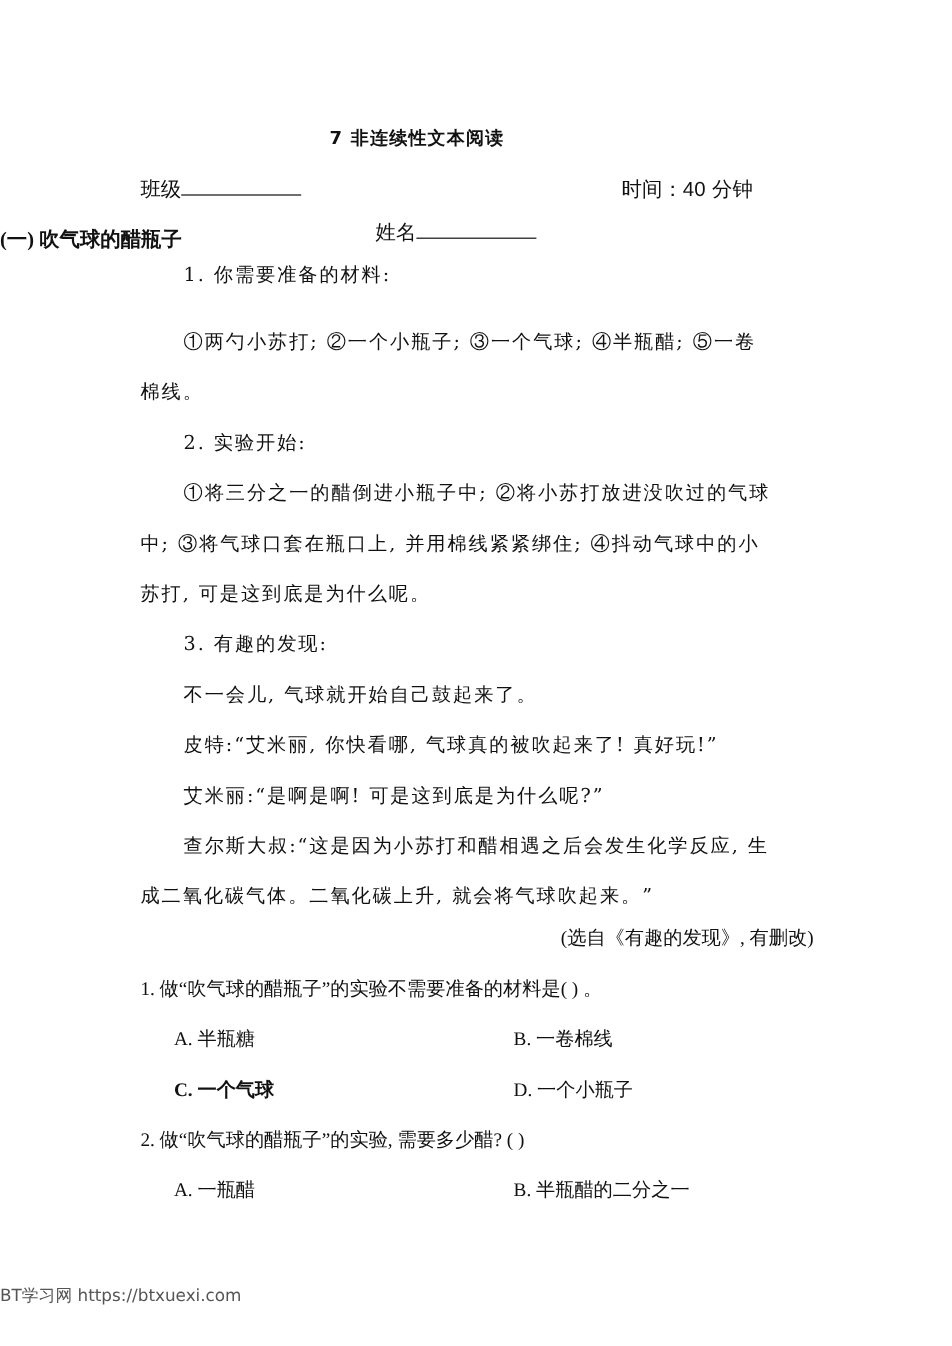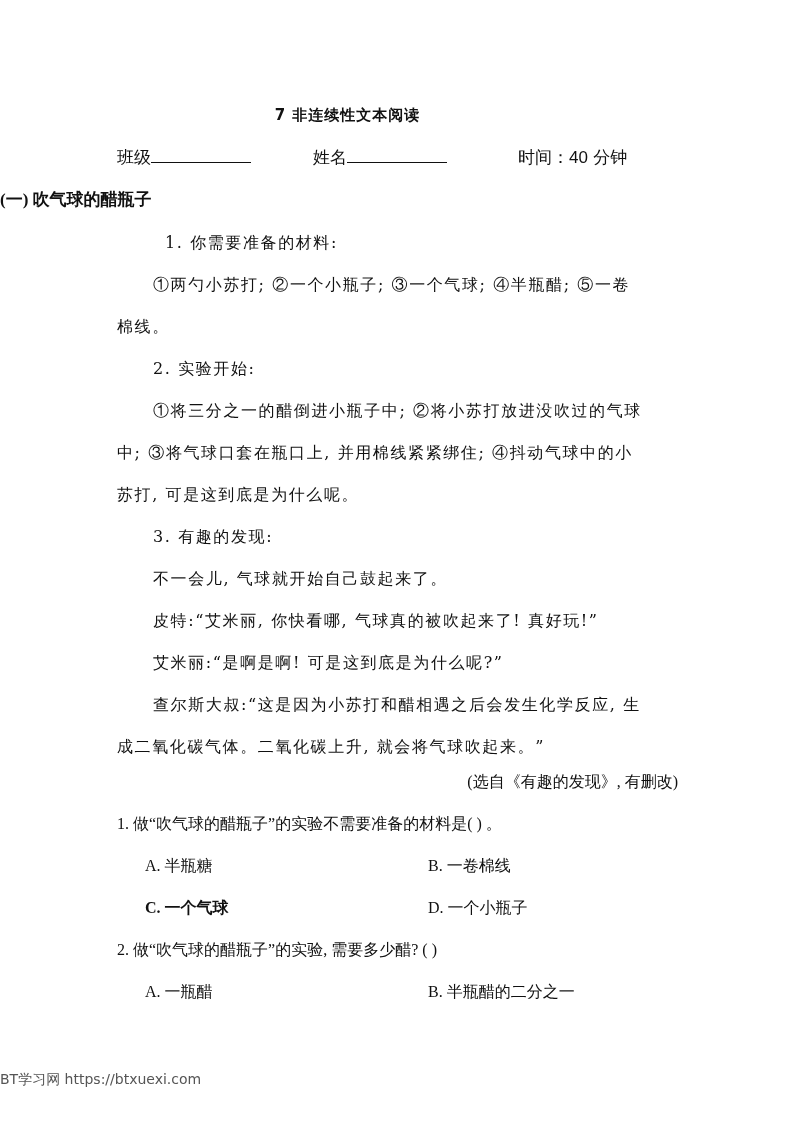--- a/index.html
+++ b/index.html
@@ -24,30 +24,30 @@
             font-family: "DejaVu Sans", sans-serif; }
 </style>
 </head>
 <body>
 
 <div class="abs title">7  非连续性文本阅读</div>
 
 <div class="abs meta" style="left:117px;">
   <span class="meta-label">班级</span><span class="blank"></span>
 </div>
-<div class="abs meta" style="left:313px;">
+<div class="abs meta" style="left:313px;margin-top:36px;">
   <span class="meta-label">姓名</span><span class="blank"></span>
 </div>
 <div class="abs meta" style="left:518px;">
   <span>时间：</span><span class="time-val">40</span><span> 分钟</span>
 </div>
 
 <div class="abs section-title">(一)  吹气球的醋瓶子</div>
 
-<div class="abs p indent" style="top:222px;margin-left:12px;">1. 你需要准备的材料:</div>
+<div class="abs p indent" style="top:208px;">1. 你需要准备的材料:</div>
 <div class="abs p indent" style="top:264px;">①两勺小苏打; ②一个小瓶子; ③一个气球; ④半瓶醋; ⑤一卷</div>
 <div class="abs p flush" style="top:306px;">棉线。</div>
 
 <div class="abs p indent" style="top:348px;">2. 实验开始:</div>
 <div class="abs p indent" style="top:390px;">①将三分之一的醋倒进小瓶子中; ②将小苏打放进没吹过的气球</div>
 <div class="abs p flush" style="top:432px;">中; ③将气球口套在瓶口上, 并用棉线紧紧绑住; ④抖动气球中的小</div>
 <div class="abs p flush" style="top:474px;">苏打, 可是这到底是为什么呢。</div>
 
 <div class="abs p indent" style="top:516px;">3. 有趣的发现:</div>
 <div class="abs p indent" style="top:558px;">不一会儿, 气球就开始自己鼓起来了。</div>

